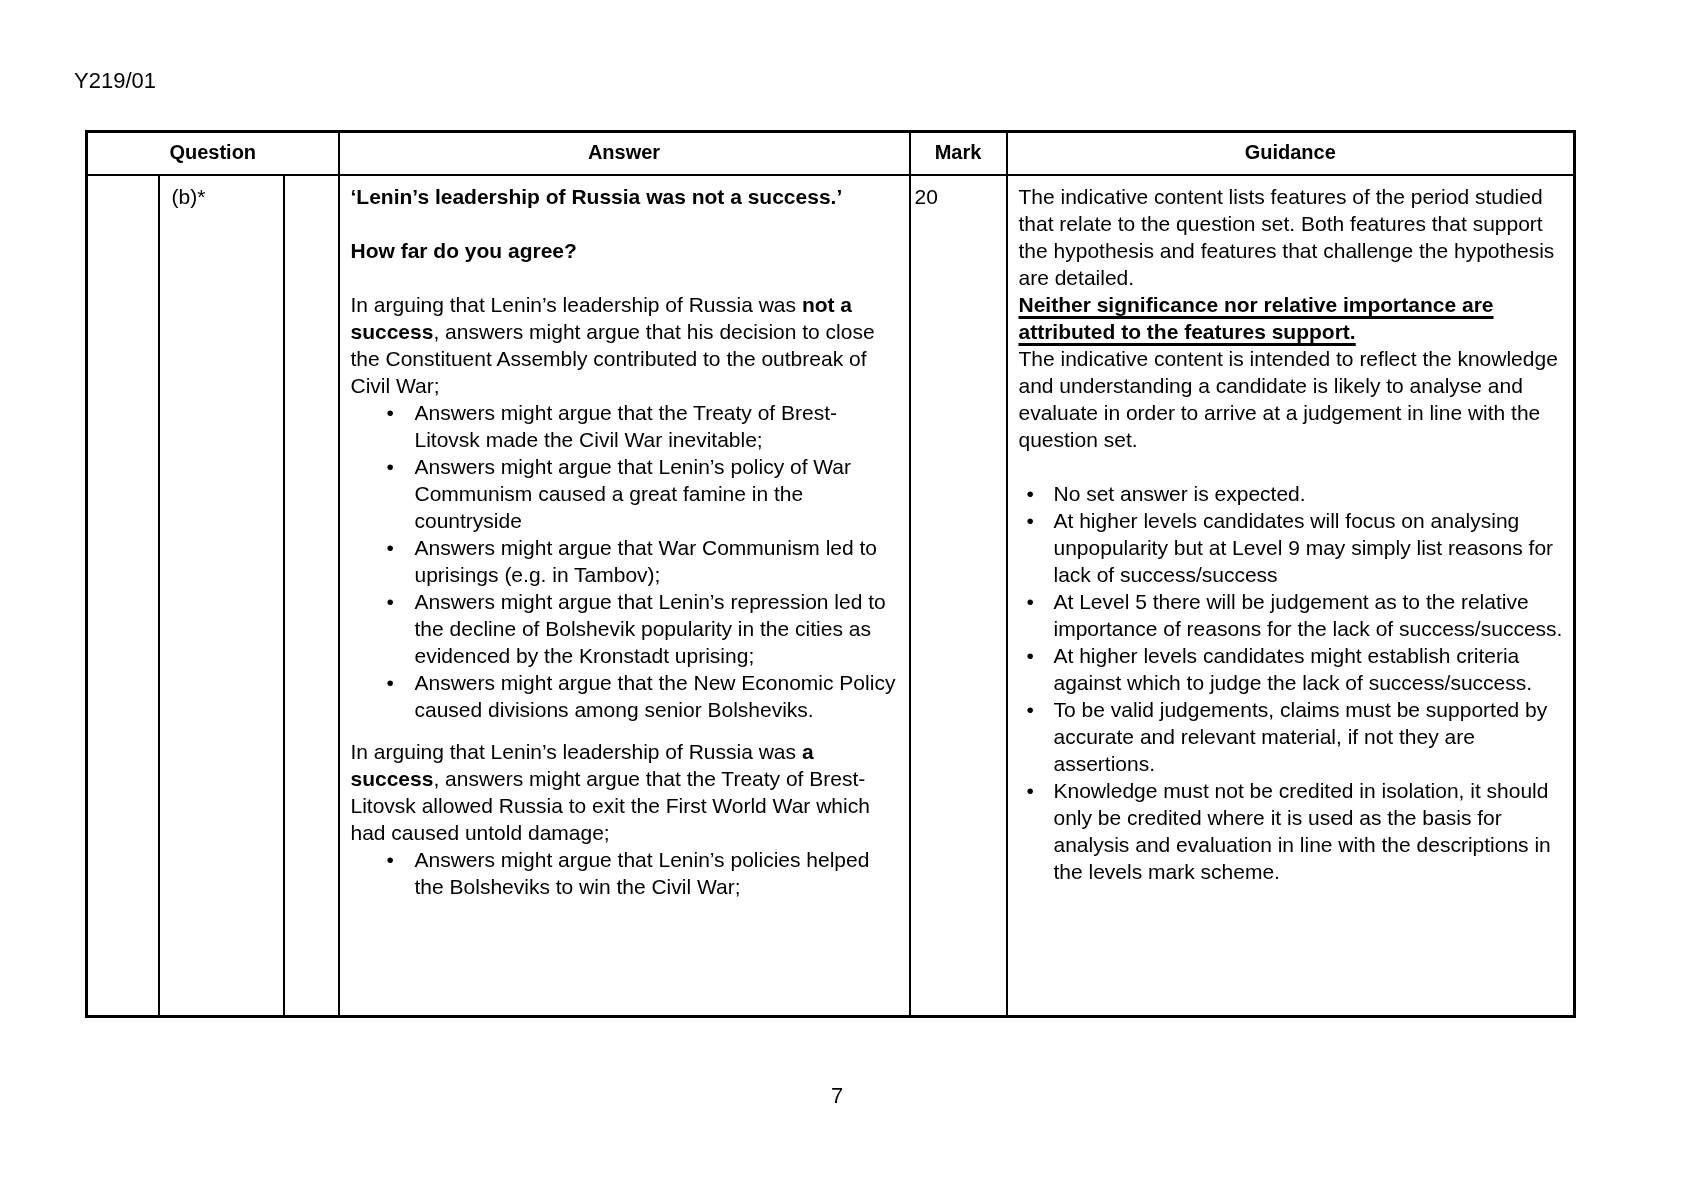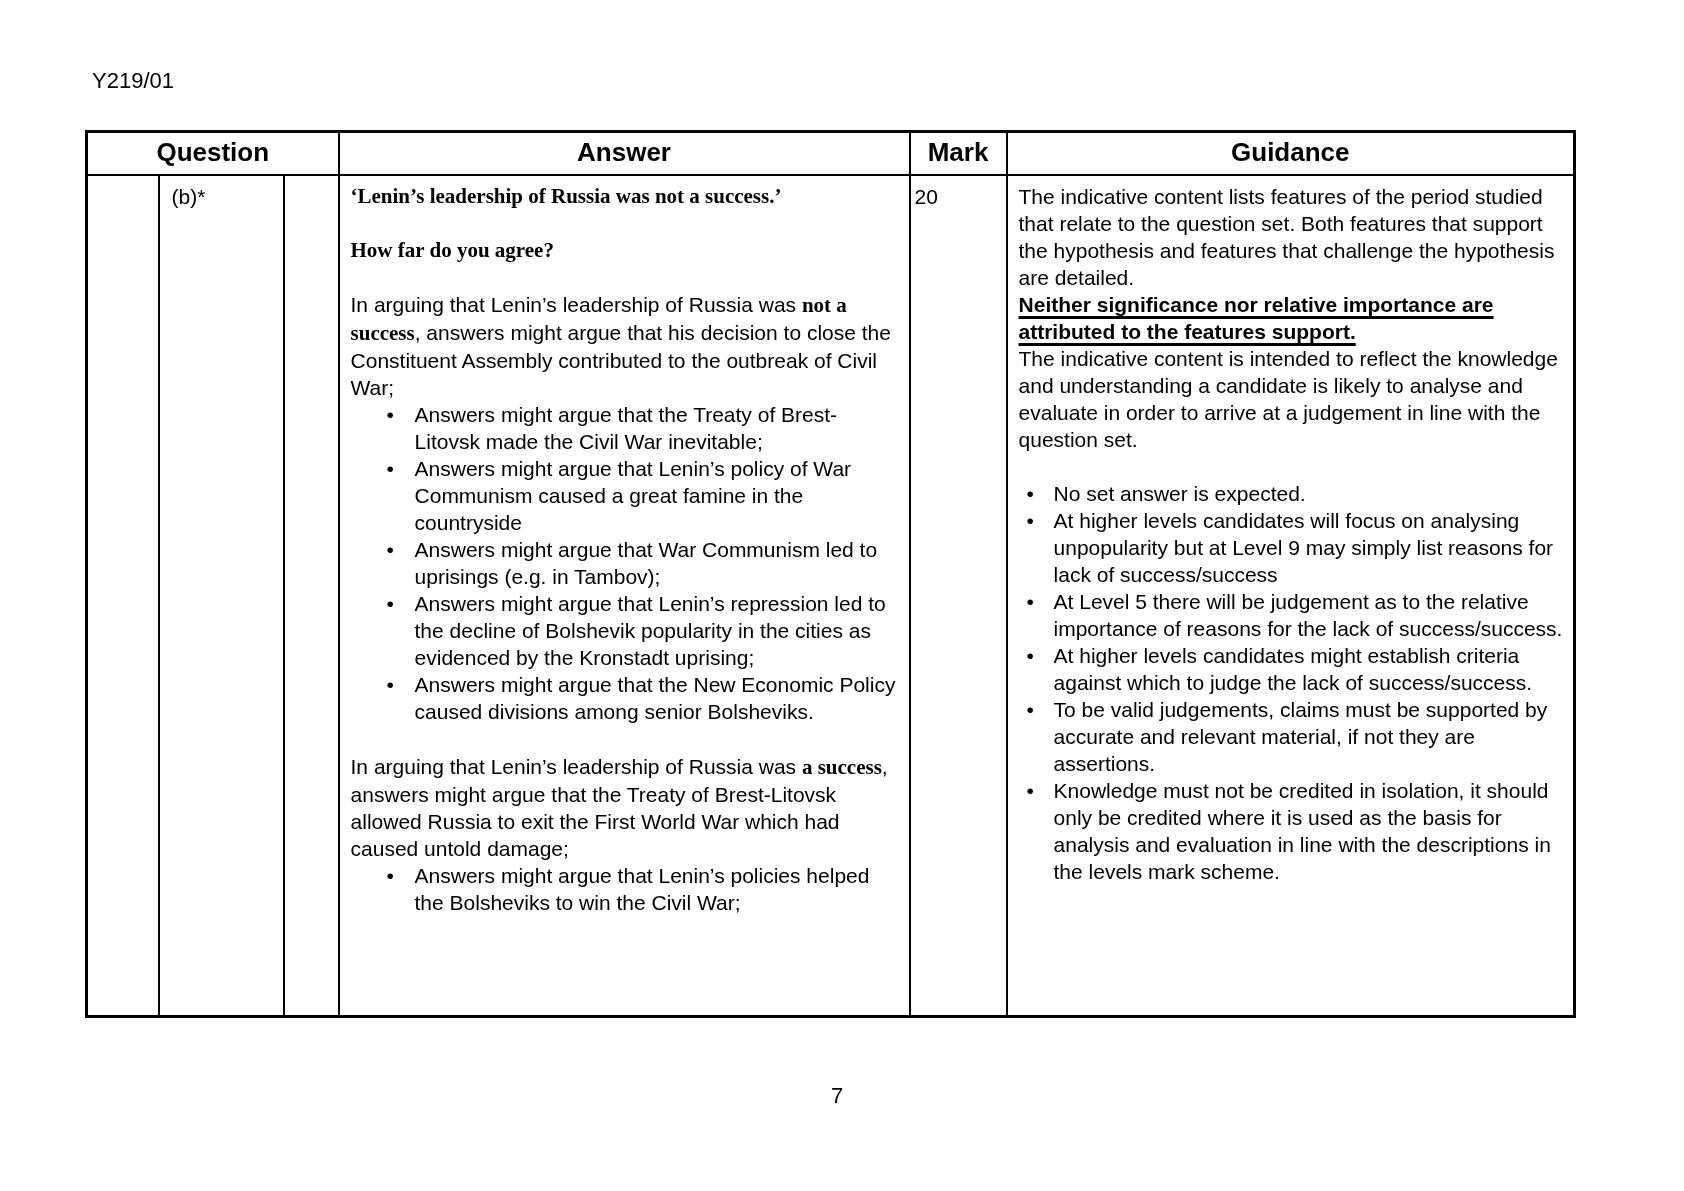--- a/index.html
+++ b/index.html
@@ -8,21 +8,21 @@
     background: #ffffff;
     color: #000000;
     font-family: "Liberation Sans", sans-serif;
     position: relative;
     overflow: hidden;
   }
 
   
   .page-header {
     position: absolute;
-    top: 68px; left: 92px;
+    top: 68px; left: 74px;
     width: 1514px;
     display: flex;
     font-size: 22px;
     line-height: 26px;
   }
   .page-header > span { flex: 1; }
   .ph-left   { text-align: left; }
   .ph-center { text-align: center; }
   .ph-right  { text-align: right; }
 
@@ -36,21 +36,21 @@
     border: 3px solid #000;
   }
   .mark-scheme th, .mark-scheme td {
     border: 2px solid #000;
     vertical-align: top;
     font-size: 21px;
     line-height: 27px;
     word-wrap: break-word;
   }
   .mark-scheme thead th {
-    font-size: 26px;
+    font-size: 20px;
     font-weight: bold;
     text-align: center;
     padding: 6px 4px;
     height: 29px;
   }
   .col-qnum  { width: 72px;  }
   .col-qpart { width: 125px; }
   .col-qsub  { width: 55px;  }
   .col-ans   { width: 571px; }
   .col-mark  { width: 97px;  }
@@ -58,21 +58,21 @@
 
   .body-row td { height: 825px; }
 
   .qpart-cell { padding: 7px 12px; }
   .mark-cell  { padding: 7px 4px; }
   .answer-cell, .guidance-cell { padding: 7px 10px 7px 11px; }
 
   .cell p { margin: 0; }
   .cell p.gap { margin-bottom: 27px; }
 
-  .bold { font-weight: bold; font-family: Liberation Serif, serif; }
+  .bold { font-weight: bold; }
   .emphasis {
     font-weight: bold;
     text-decoration: underline;
     text-decoration-thickness: 2.5px;
     text-underline-offset: 4px;
   }
 
   ul.bullets {
     list-style: none;
     margin: 0; padding: 0;
@@ -80,21 +80,21 @@
   ul.bullets li { position: relative; }
   ul.bullets li::before {
     content: "\2022";
     position: absolute;
     top: 0;
   }
   .answer-cell ul.bullets li { padding-left: 64px; }
   .answer-cell ul.bullets li::before { left: 36px; }
   .guidance-cell ul.bullets li { padding-left: 35px; }
   .guidance-cell ul.bullets li::before { left: 8px; }
-  ul.bullets.gap { margin-bottom: 28px; }
+  ul.bullets.gap { margin-bottom: 15px; }
 
   
   .page-footer {
     position: absolute;
     top: 1083px; left: 0;
     width: 1674px;
     text-align: center;
     font-size: 22px;
   }
 </style>

